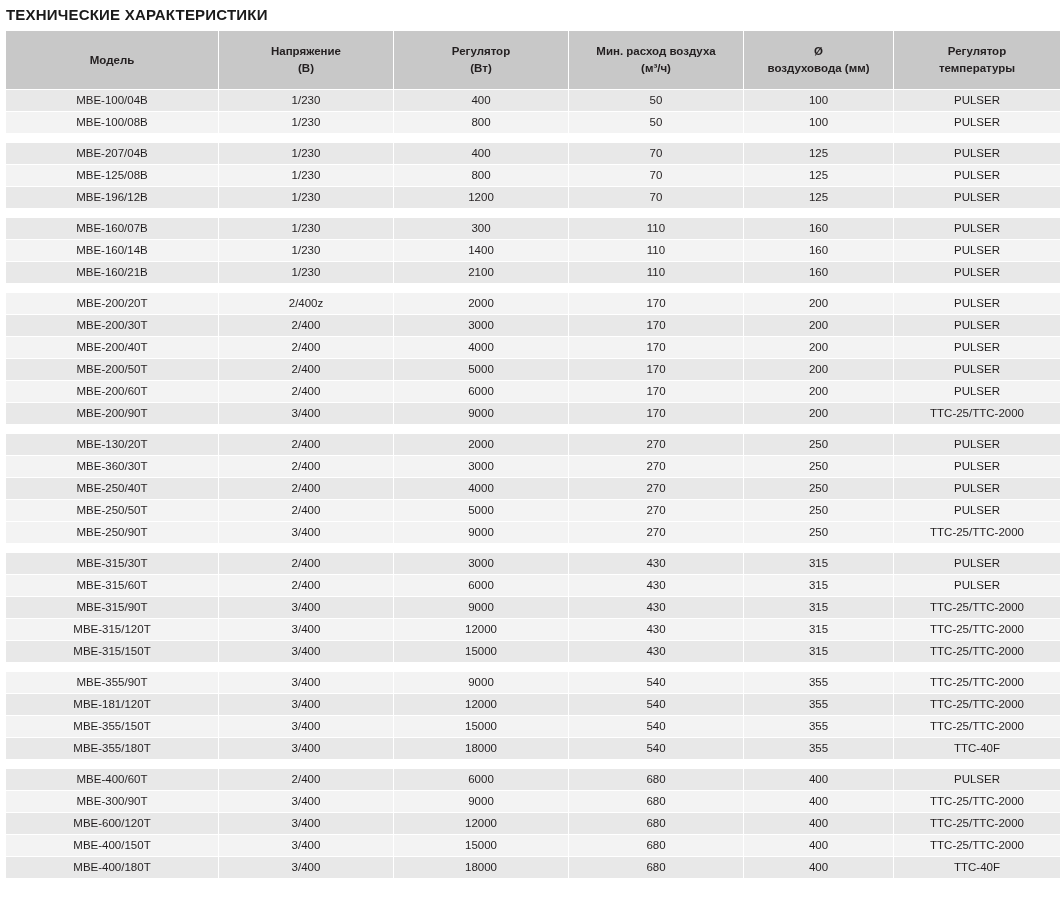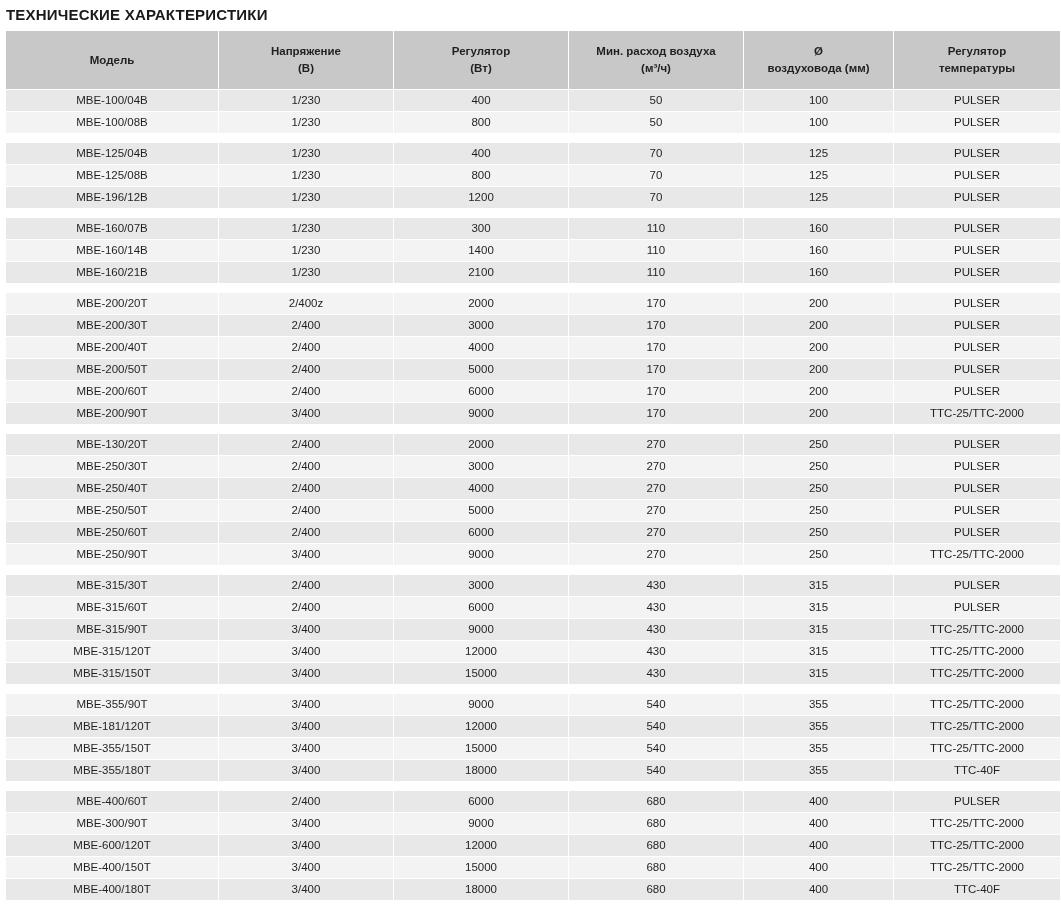--- a/index.html
+++ b/index.html
@@ -135,21 +135,21 @@
           <td>1/230</td>
           <td>800</td>
           <td>50</td>
           <td>100</td>
           <td>PULSER</td>
         </tr>
         <tr class="spacer">
           <td colspan="6"></td>
         </tr>
         <tr class="odd">
-          <td class="model">MBE-125/04B</td>
+          <td class="model">MBE-207/04B</td>
           <td>1/230</td>
           <td>400</td>
           <td>70</td>
           <td>125</td>
           <td>PULSER</td>
         </tr>
         <tr class="even">
           <td class="model">MBE-125/08B</td>
           <td>1/230</td>
           <td>800</td>
@@ -248,47 +248,39 @@
         </tr>
         <tr class="odd">
           <td class="model">MBE-130/20T</td>
           <td>2/400</td>
           <td>2000</td>
           <td>270</td>
           <td>250</td>
           <td>PULSER</td>
         </tr>
         <tr class="even">
-          <td class="model">MBE-250/30T</td>
+          <td class="model">MBE-360/30T</td>
           <td>2/400</td>
           <td>3000</td>
           <td>270</td>
           <td>250</td>
           <td>PULSER</td>
         </tr>
         <tr class="odd">
           <td class="model">MBE-250/40T</td>
           <td>2/400</td>
           <td>4000</td>
           <td>270</td>
           <td>250</td>
           <td>PULSER</td>
         </tr>
         <tr class="even">
           <td class="model">MBE-250/50T</td>
           <td>2/400</td>
           <td>5000</td>
-          <td>270</td>
-          <td>250</td>
-          <td>PULSER</td>
-        </tr>
-        <tr class="odd">
-          <td class="model">MBE-250/60T</td>
-          <td>2/400</td>
-          <td>6000</td>
           <td>270</td>
           <td>250</td>
           <td>PULSER</td>
         </tr>
         <tr class="even">
           <td class="model">MBE-250/90T</td>
           <td>3/400</td>
           <td>9000</td>
           <td>270</td>
           <td>250</td>

